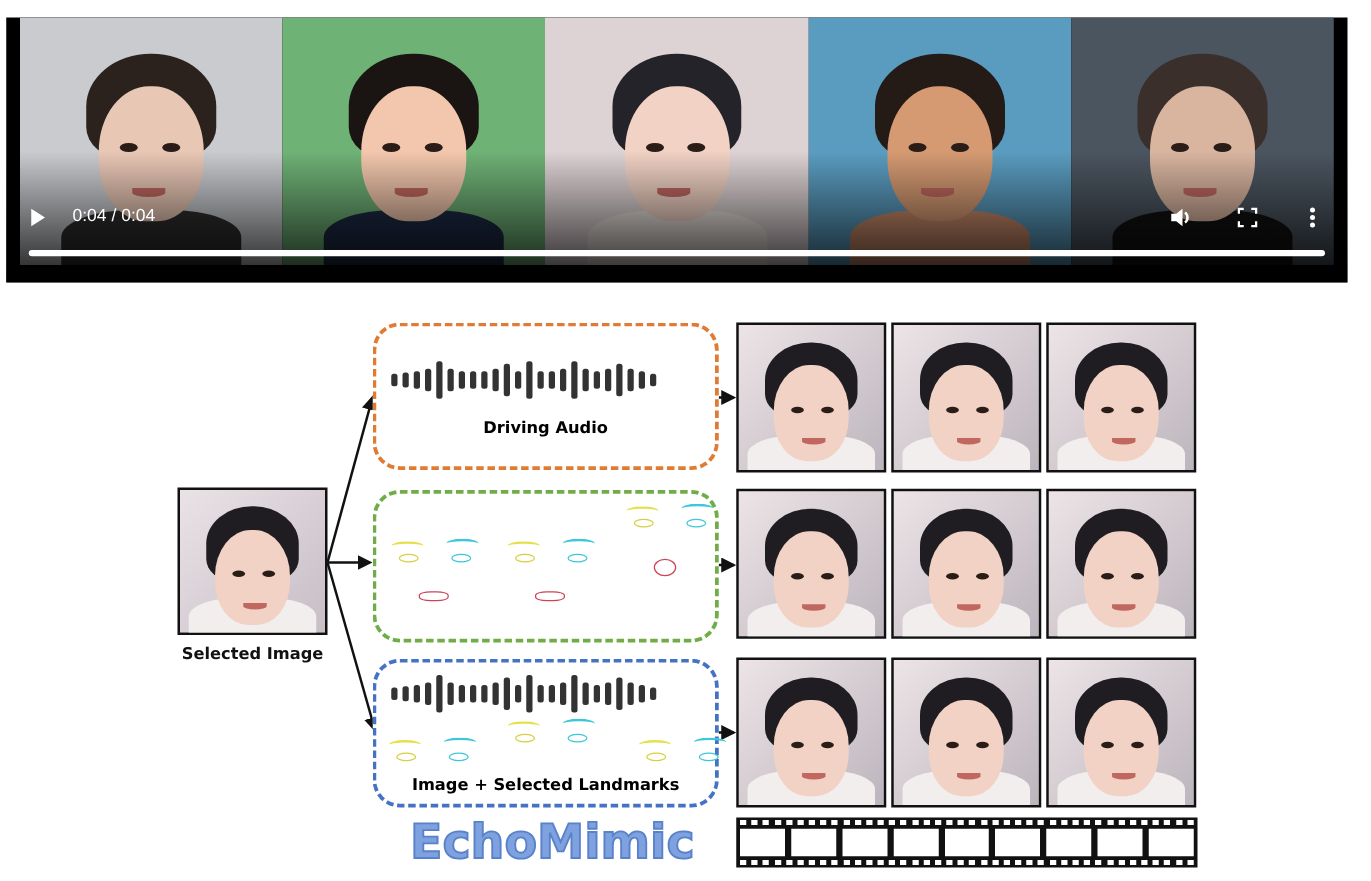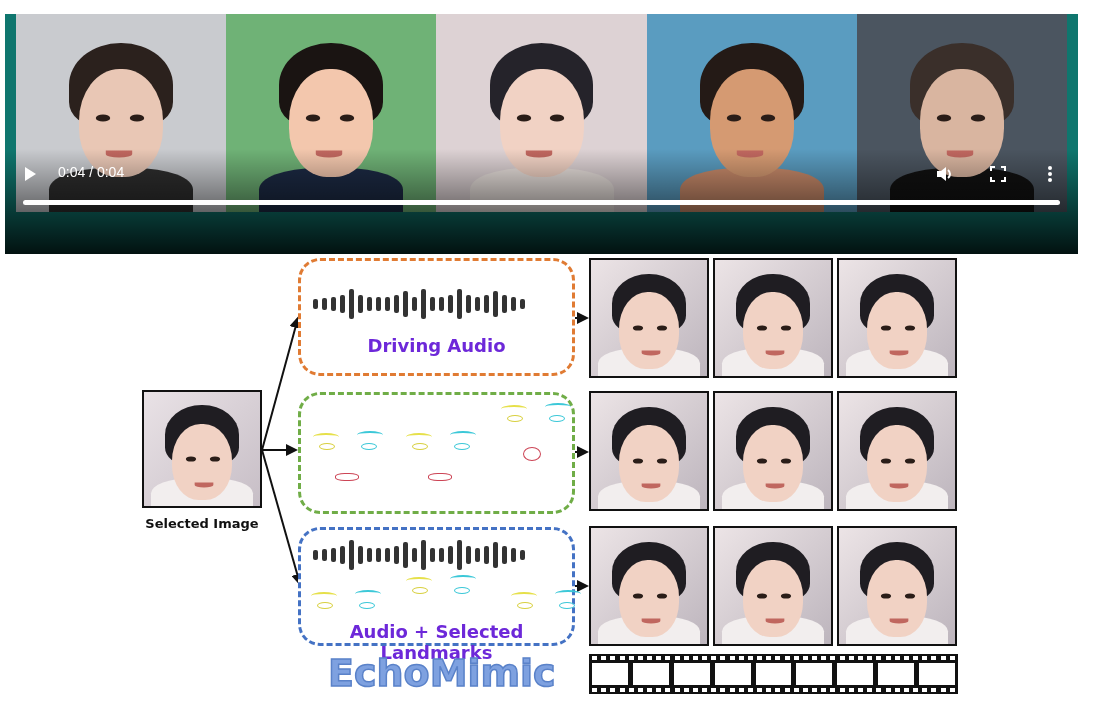--- a/index.html
+++ b/index.html
@@ -1,19 +1,19 @@
 <!DOCTYPE html>
 <html><head>
 <meta charset="utf-8">
 <style>
   html, body { margin:0; padding:0; background:#ffffff; }
   body { width:1097px; height:705px; position:relative; overflow:hidden; font-family:"DejaVu Sans", sans-serif; }
 
   
-  .video { position:absolute; left:5px; top:14px; width:1073px; height:240px; background:#0f766e; overflow:hidden;text-align:right; }
+  .video { position:absolute; left:5px; top:14px; width:1073px; height:212px; background:#000000; overflow:hidden;text-align:right; }
   .frames { position:absolute; left:11px; top:0; width:1051px; height:198px; display:flex; }
   .frame { height:198px; position:relative; overflow:hidden; }
   .face { position:absolute; border-radius:48% 48% 45% 45%; }
   .hair { position:absolute; border-radius:50% 50% 30% 30%; }
   .body { position:absolute; bottom:-10px; border-radius:40% 40% 0 0; }
   .eye { position:absolute; width:12px; height:6px; background:#2a1d18; border-radius:50%; }
   .mouth { position:absolute; width:22px; height:6px; background:#c0675f; border-radius:0 0 50% 50%; }
   .gradient { position:absolute; left:0; right:0; bottom:0; height:105px; background:linear-gradient(to bottom, rgba(0,0,0,0), rgba(0,0,0,0.85)); }
   .ctrl { position:absolute; color:#fff; }
   .play { left:20px; top:153px; width:0; height:0; border-left:11px solid #fff; border-top:7px solid transparent; border-bottom:7px solid transparent; }
@@ -24,21 +24,21 @@
   .progress { position:absolute; left:18px; top:186px; width:1037px; height:5px; background:#fff; border-radius:3px; }
 
   
   .ref { position:absolute; left:142px; top:390px; width:120px; height:118px; border:2px solid #111; background:linear-gradient(135deg,#e9e2e6,#c7bec6); box-sizing:border-box; overflow:hidden; }
   .ref-label { position:absolute; left:132px; top:516px; width:140px; text-align:center; font-size:13px; font-weight:bold; font-family:"DejaVu Sans", sans-serif; color:#111; }
 
   .box { position:absolute; border:3px dashed; border-radius:22px; box-sizing:border-box; background:#fff; }
   .box-audio { left:298px; top:258px; width:277px; height:118px; border-color:#e07b33; }
   .box-land { left:298px; top:392px; width:277px; height:122px; border-color:#70ad47; }
   .box-both { left:298px; top:527px; width:277px; height:119px; border-color:#4472c4; }
-  .box-label { position:absolute; left:0; right:0; text-align:center; font-weight:bold; font-size:18px; color:#6d28d9; font-family:"DejaVu Sans", sans-serif; }
+  .box-label { position:absolute; left:0; right:0; text-align:center; font-weight:bold; font-size:13px; color:#000000; font-family:"DejaVu Sans", sans-serif; }
 
   .wave { position:absolute; left:12px; display:flex; align-items:center; gap:4px; }
   .bar { width:5px; background:#333; border-radius:2px; }
 
   .lm { position:absolute; }
   .brow { position:absolute; height:6px; border-top:2px solid; border-radius:50% 50% 0 0; }
   .leye { position:absolute; height:5px; border:1.5px solid; border-radius:50%; }
   .lips { position:absolute; border:1.5px solid #c45; border-radius:40%; }
 
   .out-row { position:absolute; left:589px; display:flex; gap:4px; }
@@ -233,21 +233,21 @@
      <div class="leye" style="left:58px;top:30px;width:14px;border-color:#3cc8d8"></div>
       <div class="brow" style="left:105px;top:5px;width:26px;border-color:#e6e04a"></div>
      <div class="brow" style="left:149px;top:3px;width:26px;border-color:#3cc8d8"></div>
      <div class="leye" style="left:111px;top:15px;width:14px;border-color:#d8d040"></div>
      <div class="leye" style="left:153px;top:15px;width:14px;border-color:#3cc8d8"></div>
       <div class="brow" style="left:210px;top:20px;width:26px;border-color:#e6e04a"></div>
      <div class="brow" style="left:254px;top:18px;width:26px;border-color:#3cc8d8"></div>
      <div class="leye" style="left:216px;top:30px;width:14px;border-color:#d8d040"></div>
      <div class="leye" style="left:258px;top:30px;width:14px;border-color:#3cc8d8"></div>
     </div>
-  <div class="box-label" style="top:91px">Audio + Selected Landmarks</div>
+  <div class="box-label" style="top:91px">Image + Selected Landmarks</div>
 </div>
 
 <div class="out-row" style="top:258px">
   <div class="out">
       <div class="body" style="left:7px;width:102px;height:38.25px;background:#f2eeee"></div>
      <div class="hair" style="left:21.45px;top:13.780000000000005px;width:73.1px;height:59.5px;background:#1f1d22"></div>
      <div class="face" style="left:28.25px;top:32.480000000000004px;width:59.5px;height:76.5px;background:#f1d2c4"></div>
      <div class="eye" style="left:41px;top:64.78px;transform:scale(0.85)"></div>
      <div class="eye" style="left:64.8px;top:64.78px;transform:scale(0.85)"></div>
      <div class="mouth" style="left:48.65px;top:90.28px;transform:scale(0.85)"></div>

